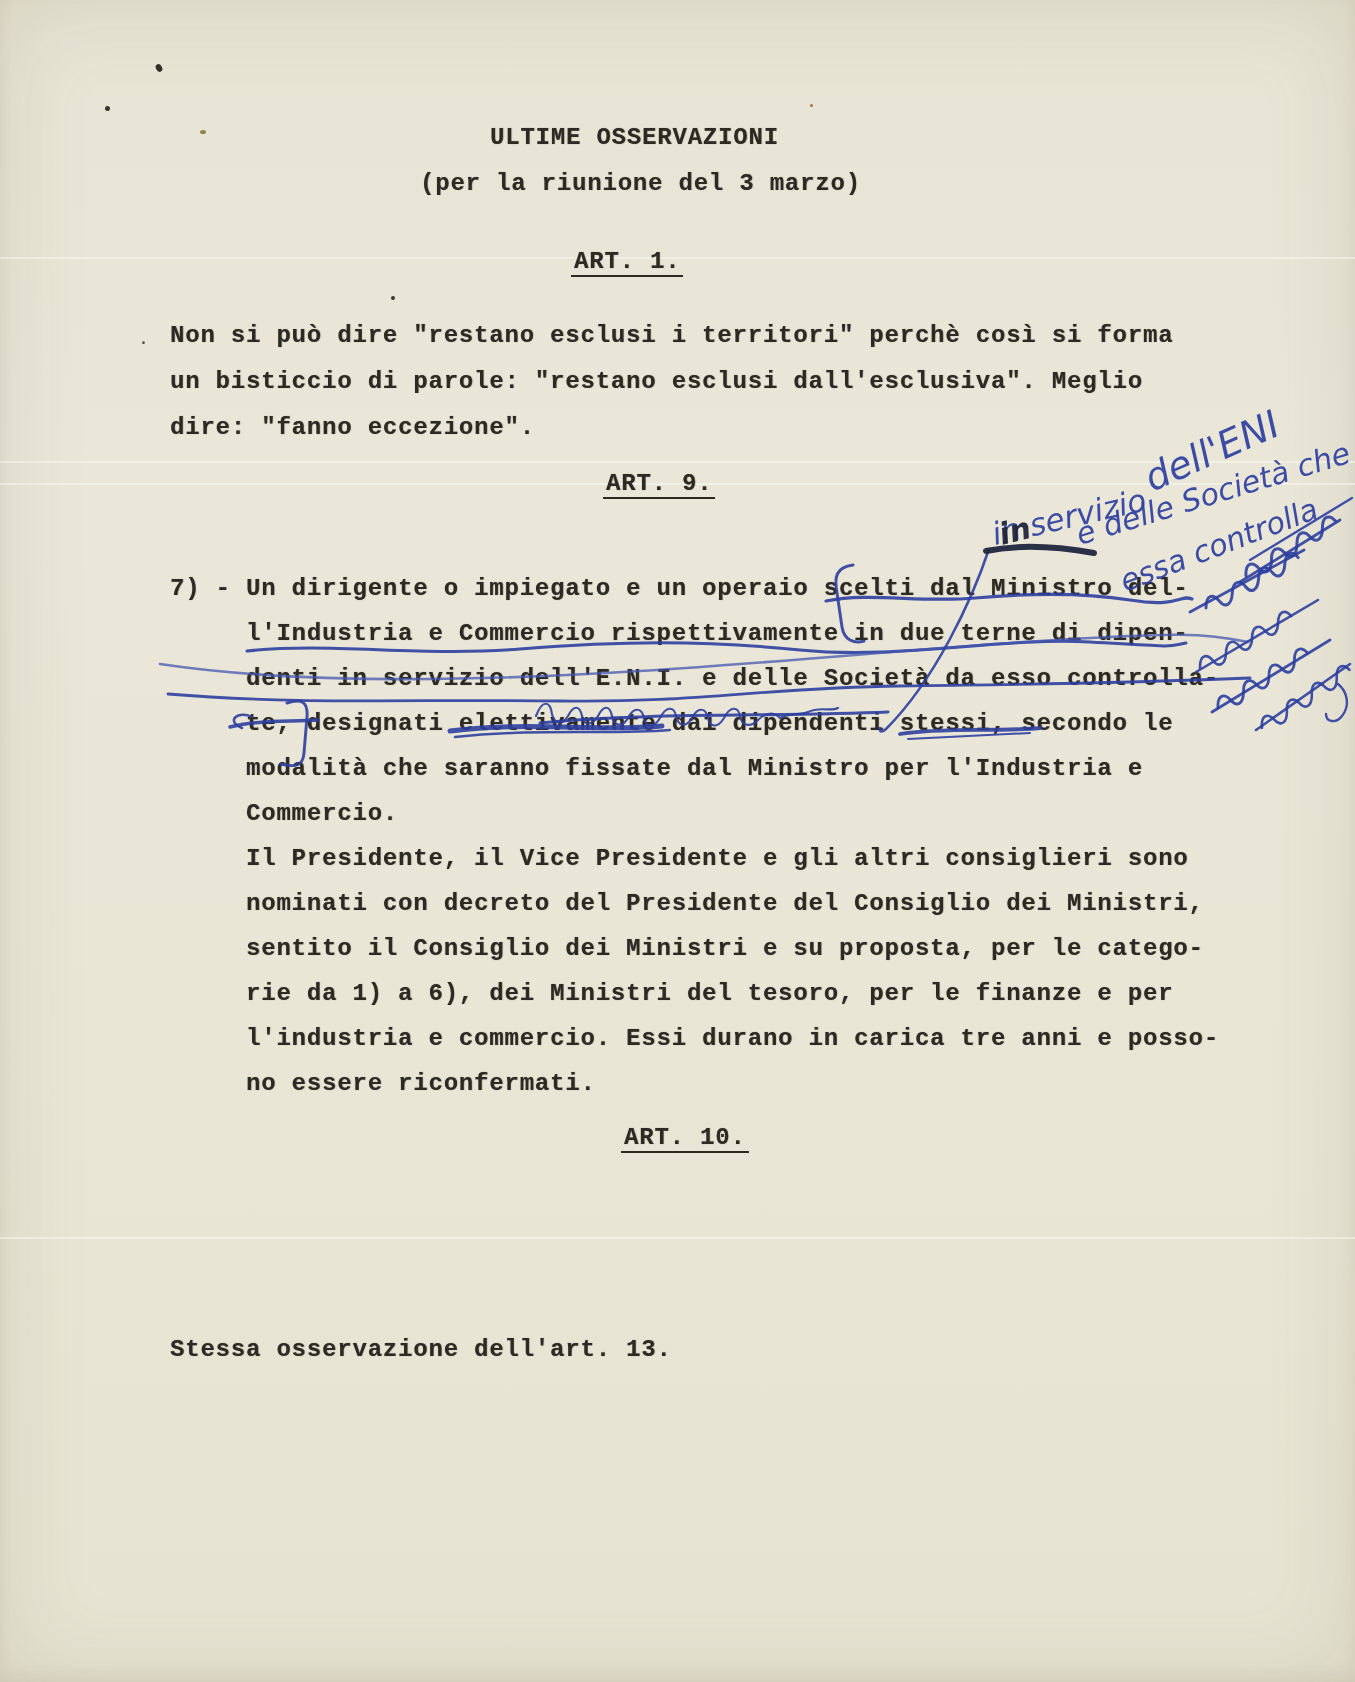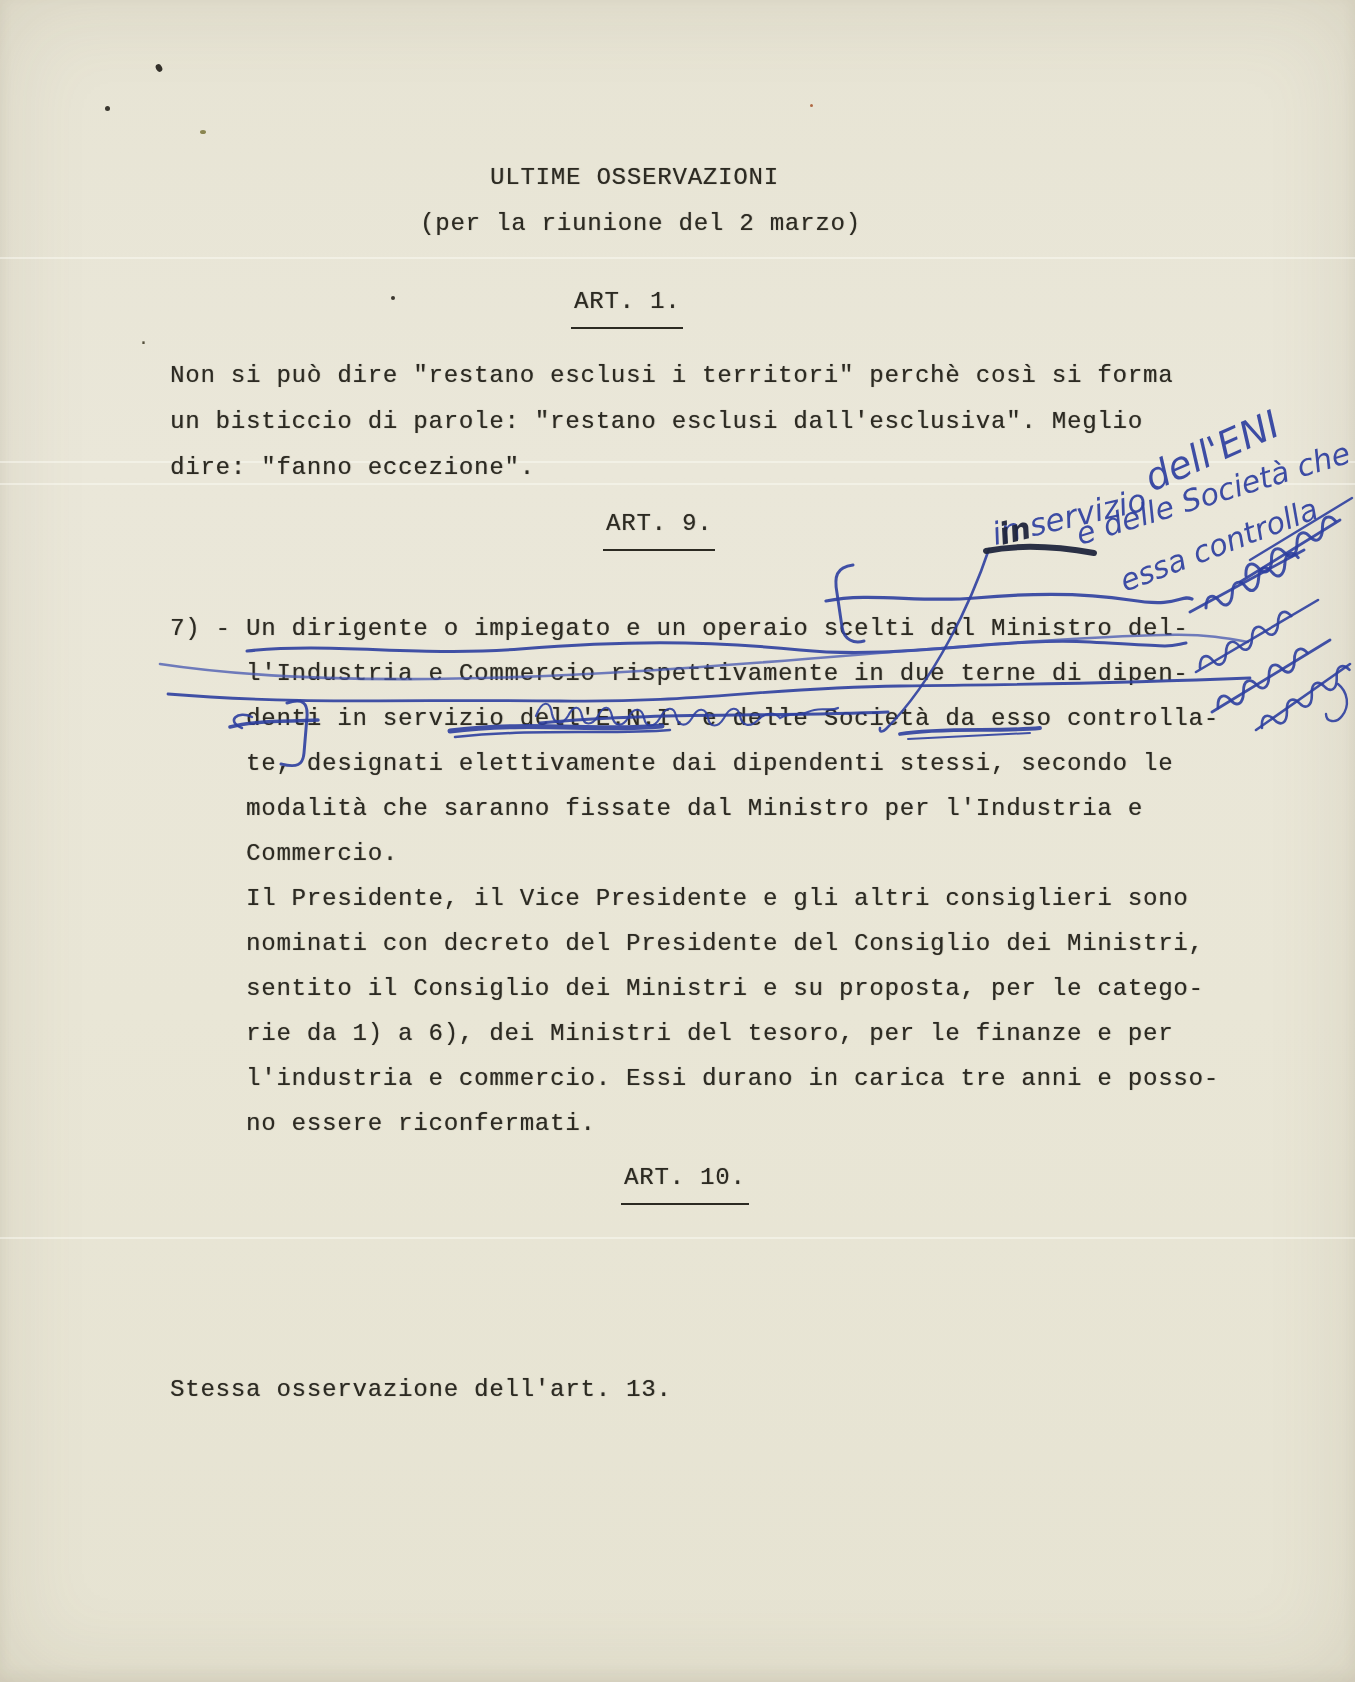--- a/index.html
+++ b/index.html
@@ -7,29 +7,28 @@
   }
   html,body{margin:0;padding:0;background:#cfccbd;}
   .paper{
     position:relative; width:1355px; height:1682px; overflow:hidden;
     background:linear-gradient(180deg,#e7e4d4 0%,#eae7d9 28%,#e9e6d6 60%,#e6e3d2 100%);
     box-shadow:inset 0 0 90px rgba(110,100,70,.14), inset 0 -6px 14px rgba(90,80,55,.08);
     font-family:"Liberation Mono","DejaVu Sans Mono",monospace;
     color:var(--ink);
   }
   .typed{
-    position:absolute; font-size:24px; font-weight:400; letter-spacing:.8px;
+    position:absolute; font-size:24px; font-weight:700; letter-spacing:.8px;
     white-space:pre; color:var(--ink);
     text-shadow:.4px .4px .9px rgba(44,42,34,.55);
-    margin-top:40px;
   }
   .block{line-height:45px;}
   .block.lh46{line-height:46px;}
   .heading{
-    display:inline-block; padding:0 3px 12px 3px;
+    display:inline-block; padding:0 3px 0 3px;
     border-bottom:2.6px solid var(--ink);
   }
   .crease{
     position:absolute; left:0; width:100%; height:2px;
     background:rgba(253,252,246,.45); pointer-events:none;
   }
   .speck{position:absolute; border-radius:50%; pointer-events:none;}
   .bullet{
     position:absolute; left:140px; top:330px; font-size:22px; color:#55503c;
     font-family:"DejaVu Sans",sans-serif;
@@ -57,21 +56,21 @@
   <div class="crease" style="top:483px"></div>
   <div class="crease" style="top:1237px"></div>
 
   <div class="speck" style="left:156px;top:64px;width:6px;height:8px;background:#33302a;transform:rotate(-30deg)"></div>
   <div class="speck" style="left:105px;top:106px;width:5px;height:5px;background:#3a372f"></div>
   <div class="speck" style="left:200px;top:130px;width:6px;height:4px;background:#8a8550"></div>
   <div class="speck" style="left:391px;top:296px;width:4px;height:4px;background:#3a372f"></div>
   <div class="speck" style="left:810px;top:104px;width:3px;height:3px;background:#b06a45"></div>
 
   <div class="typed" style="left:490px;top:124px">ULTIME OSSERVAZIONI</div>
-  <div class="typed" style="left:420px;top:170px">(per la riunione del 2 marzo)</div>
+  <div class="typed" style="left:420px;top:170px">(per la riunione del 3 marzo)</div>
 
   <div class="typed" style="left:571px;top:248px"><span class="heading">ART. 1.</span></div>
 
   <div class="bullet">·</div>
   <div class="typed block lh46" style="left:170px;top:313px">Non si può dire "restano esclusi i territori" perchè così si forma
 un bisticcio di parole: "restano esclusi dall'esclusiva". Meglio
 dire: "fanno eccezione".</div>
 
   <div class="typed" style="left:603px;top:470px"><span class="heading">ART. 9.</span></div>
 

